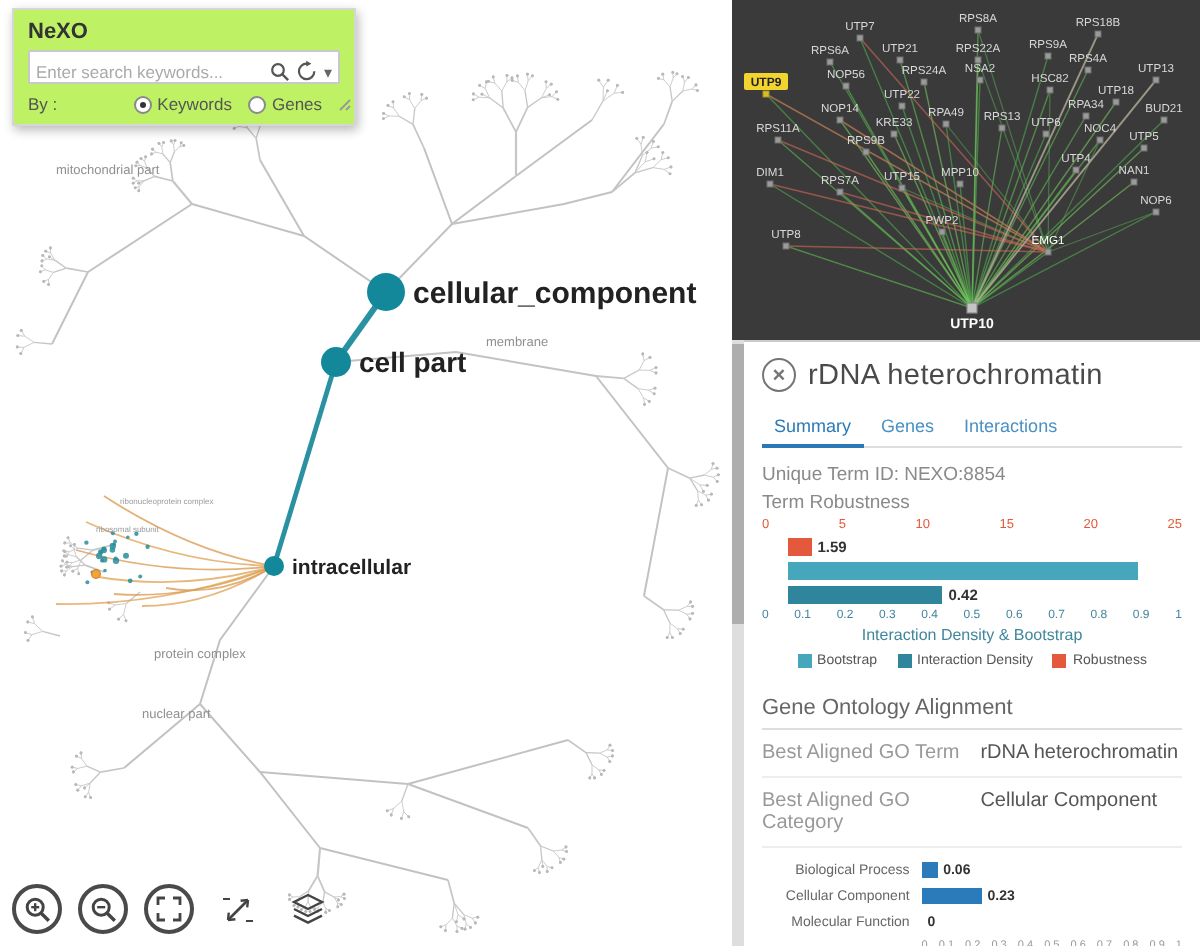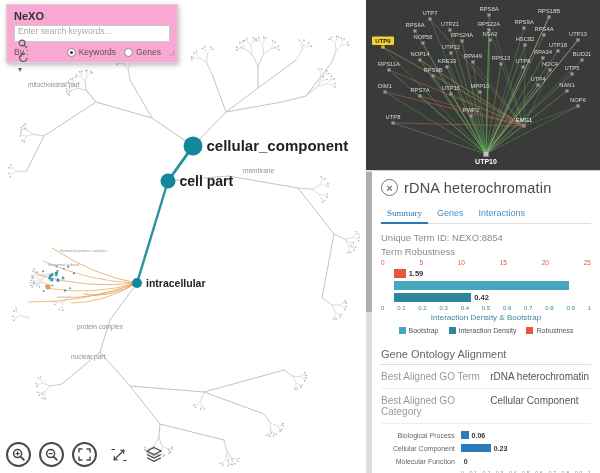--- a/index.html
+++ b/index.html
@@ -5,24 +5,24 @@
   *{margin:0;padding:0;box-sizing:border-box;}
   html,body{width:600px;height:473px;overflow:hidden;background:#fff;
     font-family:"Liberation Sans",sans-serif;}
   #app{position:relative;width:600px;height:473px;}
 
   
   #tree-panel{position:absolute;left:0;top:0;width:366px;height:473px;background:#fff;overflow:hidden;}
   #tree-svg{position:absolute;left:0;top:0;}
 
   
-  #search-card{position:absolute;left:6px;top:4px;width:172px;background:#f9a8d4;
+  #search-card{position:absolute;left:6px;top:4px;width:172px;background:#bef264;
     border:1px solid #d6d6d6;box-shadow:1px 2px 5px rgba(0,0,0,.28);padding:5px 7px 5px;z-index:5;}
   .search-title{font-size:11px;font-weight:bold;color:#333;}
-  .search-row{display:flex;align-items:flex-start;gap:3px;border:1px solid #c9c9c9;margin-top:3px;height:17px;padding:0 3px;background:#fff;flex-direction:column;}
+  .search-row{display:flex;align-items:flex-end;gap:3px;border:1px solid #c9c9c9;margin-top:3px;height:17px;padding:0 3px;background:#fff;}
   .search-input{border:none;outline:none;flex:1;min-width:10px;font-size:8.5px;color:#444;background:transparent;}
   .search-input::placeholder{color:#aaa;}
   .icon-btn{display:flex;align-items:center;color:#555;cursor:pointer;line-height:1;}
   .caret{font-size:8px;color:#666;}
   .by-row{display:flex;align-items:center;margin-top:5px;font-size:8.5px;color:#555;gap:6px;}
   .mode{display:flex;align-items:center;cursor:pointer;}
   .radio{width:9px;height:9px;border:1px solid #8a8a8a;border-radius:50%;display:inline-block;position:relative;margin-right:3px;background:#fff;}
   .radio.sel::after{content:"";position:absolute;left:2px;top:2px;width:3.5px;height:3.5px;background:#333;border-radius:50%;}
   .grip{position:absolute;right:1px;bottom:1px;}
 
@@ -41,21 +41,21 @@
   #details-thumb{position:absolute;left:0;top:2px;width:6px;height:140px;background:#aeaeae;}
 
   #details-panel{position:absolute;top:170px;left:0;width:234px;height:303px;background:#fff;
     border-top:1px solid #ccc;padding:6px 9px 0 15px;overflow:hidden;}
   .details-header{display:flex;align-items:center;gap:6px;margin-top:2px;}
   .close-btn{width:17px;height:17px;min-width:17px;border:1.5px solid #757575;border-radius:50%;color:#757575;
     font-size:11px;font-weight:bold;display:flex;align-items:center;justify-content:center;cursor:pointer;background:#fff;}
   .details-title{font-size:14.5px;color:#4a4a4a;font-weight:500;letter-spacing:.2px;white-space:nowrap;}
   .tabs{display:flex;gap:3px;border-bottom:1px solid #ddd;margin-top:9px;}
   .tab{font-size:9px;color:#4a90c4;padding:3px 6px 4px;cursor:pointer;}
-  .tab.active{color:#2a7ab8;border-bottom:2px solid #2a7ab8;margin-bottom:-1px;font-family:Liberation Serif, serif;}
+  .tab.active{color:#2a7ab8;border-bottom:2px solid #2a7ab8;margin-bottom:-1px;}
   .uid{font-size:9.5px;color:#8a8a8a;margin:8px 0 3px;}
   .chart-title{font-size:9.5px;color:#8a8a8a;text-align:left;margin:2px 0 2px;}
   .axis-row{display:flex;justify-content:space-between;font-size:6.5px;color:#e4593b;margin-bottom:2px;}
   .axis-row.bottom{color:#41869b;font-size:6px;margin-top:3px;}
   .bar-row{display:flex;align-items:center;height:9px;margin:3px 13px;text-align:center;}
   .bar{height:9px;}
   .bar-label{font-size:7.5px;color:#333;margin-left:3px;font-weight:bold;}
   .axis-title{font-size:8px;color:#41869b;text-align:center;margin-top:2px;}
   .legend{display:flex;justify-content:center;gap:10px;margin-top:5px;}
   .legend-item{display:flex;align-items:center;gap:3px;font-size:7px;color:#555;}

